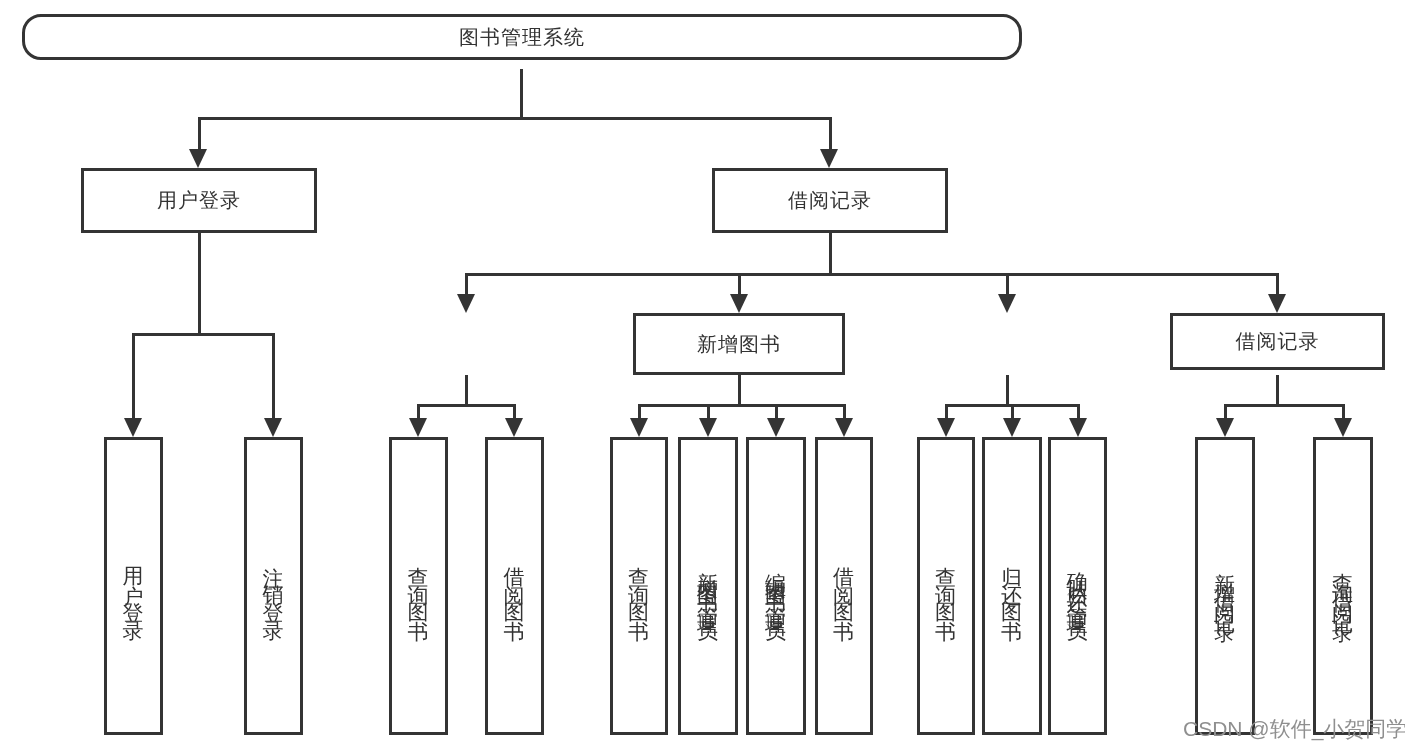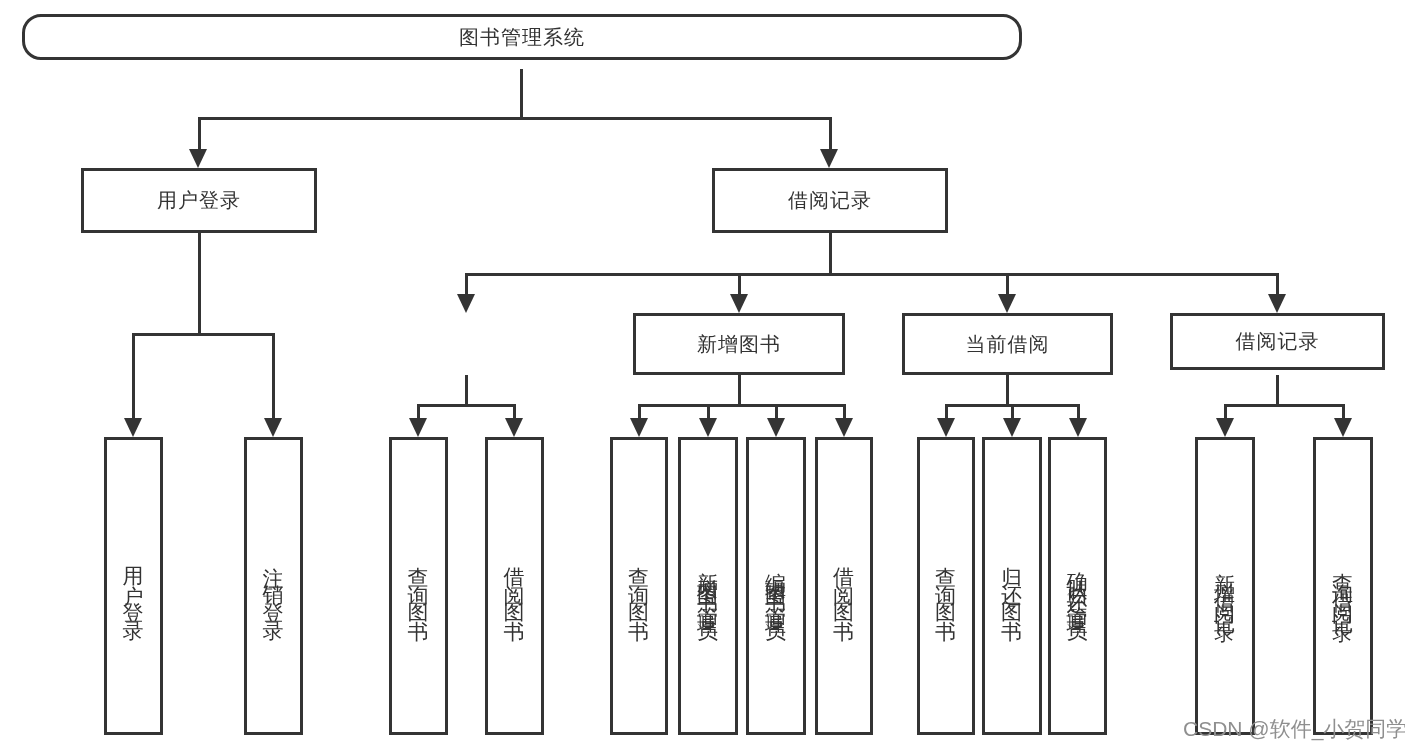--- a/index.html
+++ b/index.html
@@ -104,23 +104,20 @@
   <div class="vl" style="left:738px;  top:273px; height:23px;"></div>
   <div class="tri" style="left:730px;  top:294px;"></div>
   <div class="vl" style="left:1006px; top:273px; height:23px;"></div>
   <div class="tri" style="left:998px;  top:294px;"></div>
   <div class="vl" style="left:1276px; top:273px; height:23px;"></div>
   <div class="tri" style="left:1268px; top:294px;"></div>
 
   <div class="box" style="left:633px; top:313px; width:212px; height:62px;">
     <span class="hlabel">新增图书</span>
   </div>
-  <div class="box" style="left:902px; top:313px; width:211px; height:62px;">
-    <span class="hlabel">当前借阅</span>
-  </div>
   <div class="box" style="left:1170px; top:313px; width:215px; height:57px;">
     <span class="hlabel">借阅记录</span>
   </div>
 
   <div class="vl" style="left:465px; top:375px; height:32px;"></div>
   <div class="hl" style="left:417px; top:404px; width:98px;"></div>
   <div class="vl" style="left:417px; top:404px; height:16px;"></div>
   <div class="tri" style="left:409px; top:418px;"></div>
   <div class="vl" style="left:513px; top:404px; height:16px;"></div>
   <div class="tri" style="left:505px; top:418px;"></div>

